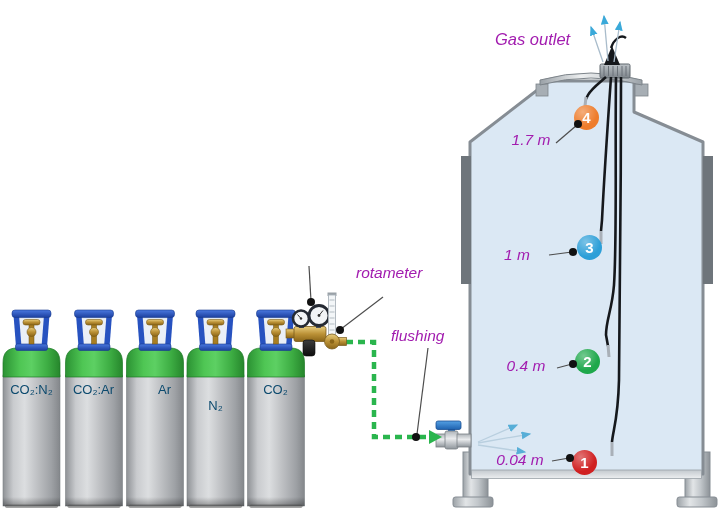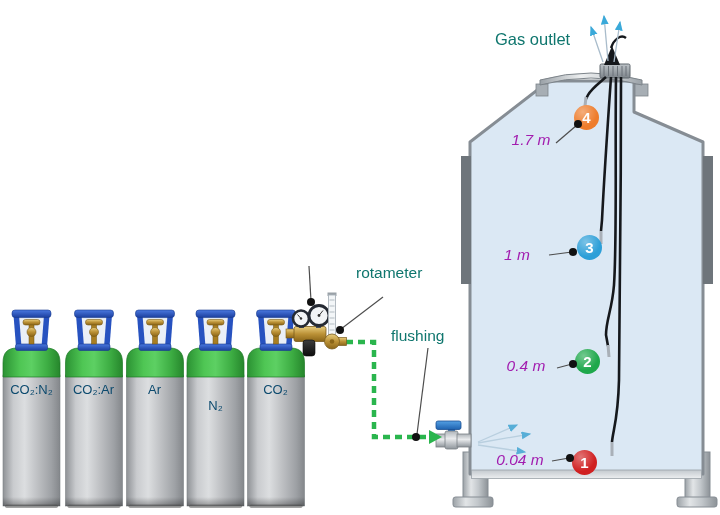--- a/index.html
+++ b/index.html
@@ -1,19 +1,19 @@
 <!DOCTYPE html>
 <html><head>
 <meta charset="utf-8">
 <style>
   html,body{margin:0;padding:0;background:#fff;}
   #scene{position:relative;width:720px;height:515px;background:#fff;overflow:hidden;
          font-family:"Liberation Sans",sans-serif;color:#1a1a1a;}
   #scene svg{position:absolute;left:0;top:0;z-index:1;}
-  .lbl{position:absolute;z-index:2;white-space:nowrap;line-height:1.1;color:#0f766e;}
+  .lbl{position:absolute;z-index:2;white-space:nowrap;line-height:1.1;color:#a21caf;font-style:italic;}
   .ann{font-size:15.5px;}
   .big{font-size:16.5px;}
   .cyl-lbl{position:absolute;z-index:2;width:57px;text-align:center;font-size:13px;color:#0c4a6e;}
   .h-lbl{position:absolute;z-index:2;text-align:center;font-size:15.5px;color:#a21caf;font-style:italic;}
   .marker{position:absolute;z-index:3;width:25px;height:25px;border-radius:50%;
           color:#fff;font-weight:bold;font-size:15px;line-height:25px;text-align:center;
           background-image:radial-gradient(circle at 35% 28%, rgba(255,255,255,.38), rgba(255,255,255,0) 60%);}
   .dot{position:absolute;z-index:4;width:8px;height:8px;border-radius:50%;background:#111;}
 </style>
 </head>
@@ -223,21 +223,21 @@
     <line x1="552" y1="461" x2="569" y2="458"></line>
   </g>
 </svg>
 
 <div class="lbl big" style="left:495px;top:30px;">Gas outlet</div>
 <div class="lbl ann" style="left:356px;top:264px;">rotameter</div>
 <div class="lbl ann" style="left:391px;top:327px;">flushing</div>
 
 <div class="cyl-lbl" style="left:3px;top:382px;">CO₂:N₂</div>
 <div class="cyl-lbl" style="left:65px;top:382px;">CO₂:Ar</div>
-<div class="cyl-lbl" style="left:126px;top:382px;">Ar</div>
+<div class="cyl-lbl" style="left:136px;top:382px;">Ar</div>
 <div class="cyl-lbl" style="left:187px;top:398px;">N₂</div>
 <div class="cyl-lbl" style="left:247px;top:382px;">CO₂</div>
 
 <div class="h-lbl" style="left:500px;top:131px;width:62px;">1.7 m</div>
 <div class="h-lbl" style="left:486px;top:246px;width:62px;">1 m</div>
 <div class="h-lbl" style="left:495px;top:357px;width:62px;">0.4 m</div>
 <div class="h-lbl" style="left:488px;top:451px;width:64px;">0.04 m</div>
 
 <div class="marker" style="left: 574px; top: 105px; background-color: rgb(238, 124, 43);">4</div>
 <div class="marker" style="left: 577px; top: 235px; background-color: rgb(45, 159, 216);">3</div>

